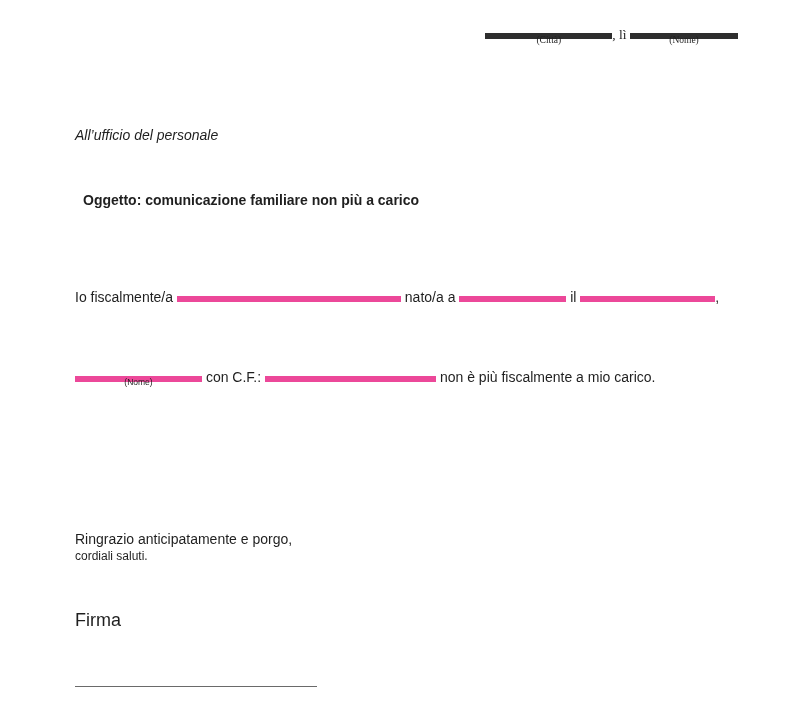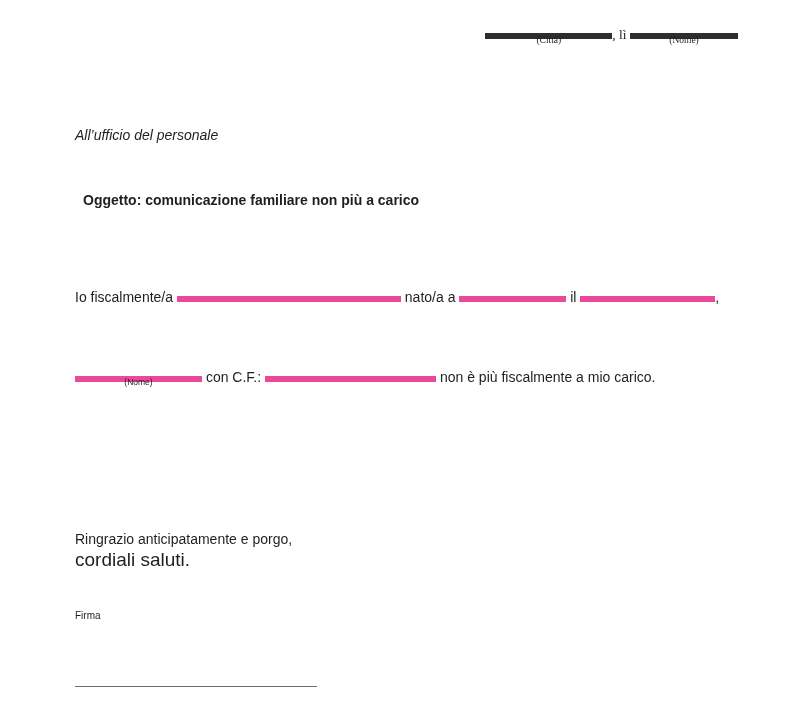--- a/index.html
+++ b/index.html
@@ -59,22 +59,22 @@
   .w-fullname  { width:224px; }
   .w-birthpl   { width:107px; }
   .w-birthdate { width:135px; }
   .w-cf1       { width:147px; }
   .w-relation  { width:87px;  }
   .w-surname   { width:117px; margin-left:8px; }
   .w-name      { width:127px; }
   .w-cf2       { width:171px; }
 
   .thanks     { top:488px; left:75px; font-size:14px;margin-top:43px; }
-  .salutation { top:549px; left:75px; font-size:19px; }
-  .firma      { top:610px; left:75px; font-size:10px; }
+  .salutation { top:549px; left:75px; font-size:12px; }
+  .firma      { top:610px; left:75px; font-size:18px; }
 
   .signature-line {
     top:686px; left:75px;
     width:242px; height:0;
     border-top:1px solid #6a6a6a;
   }
 </style>
 </head>
 <body>
 

